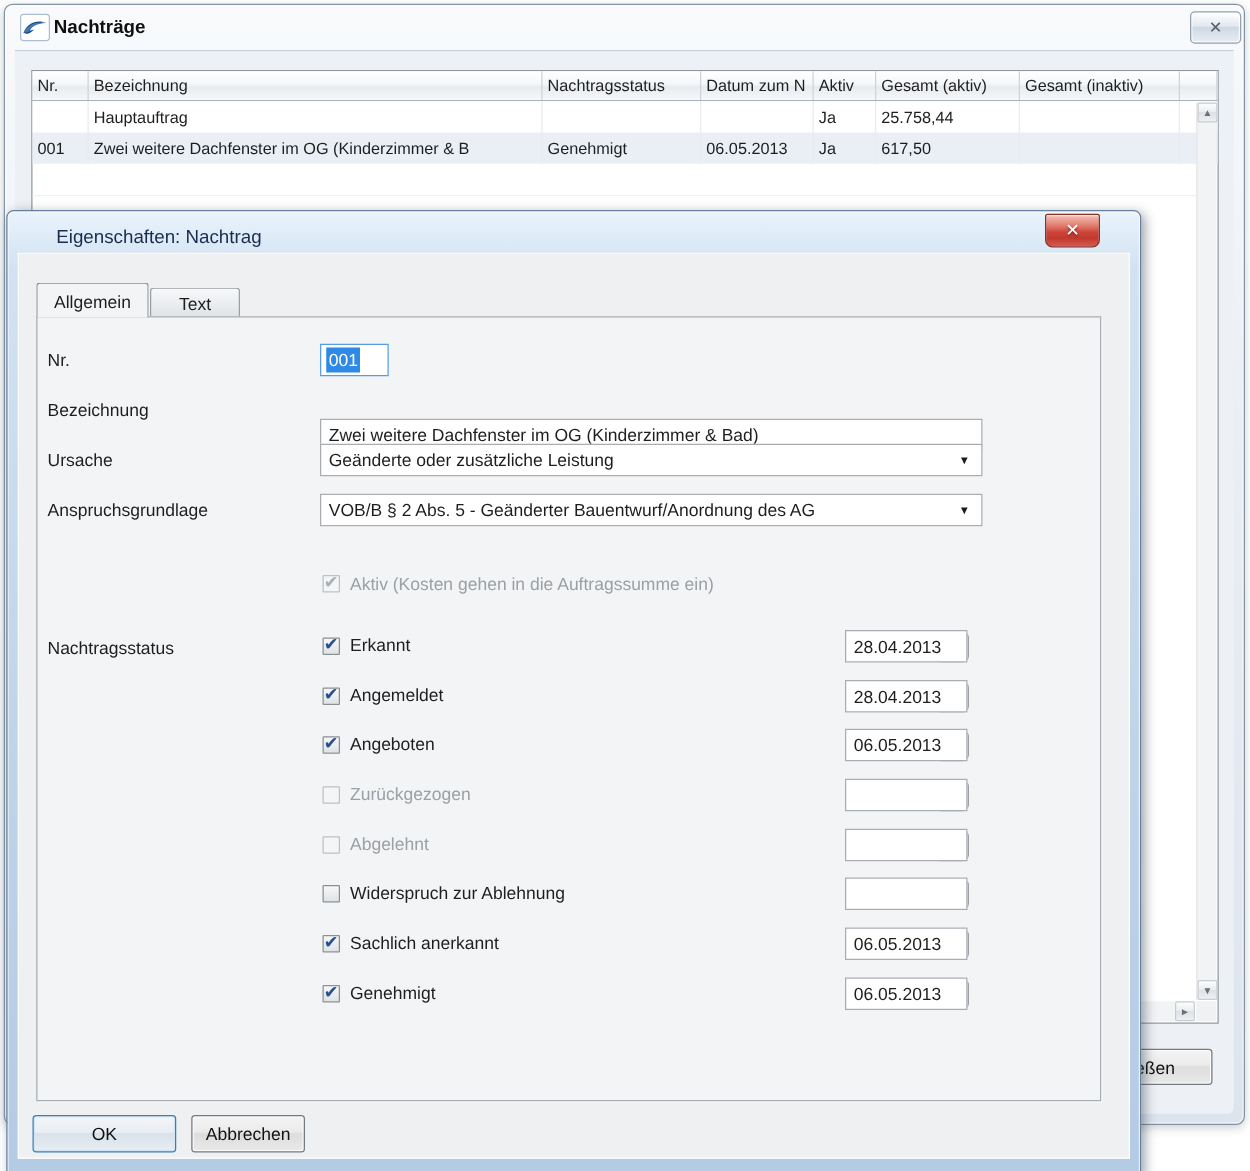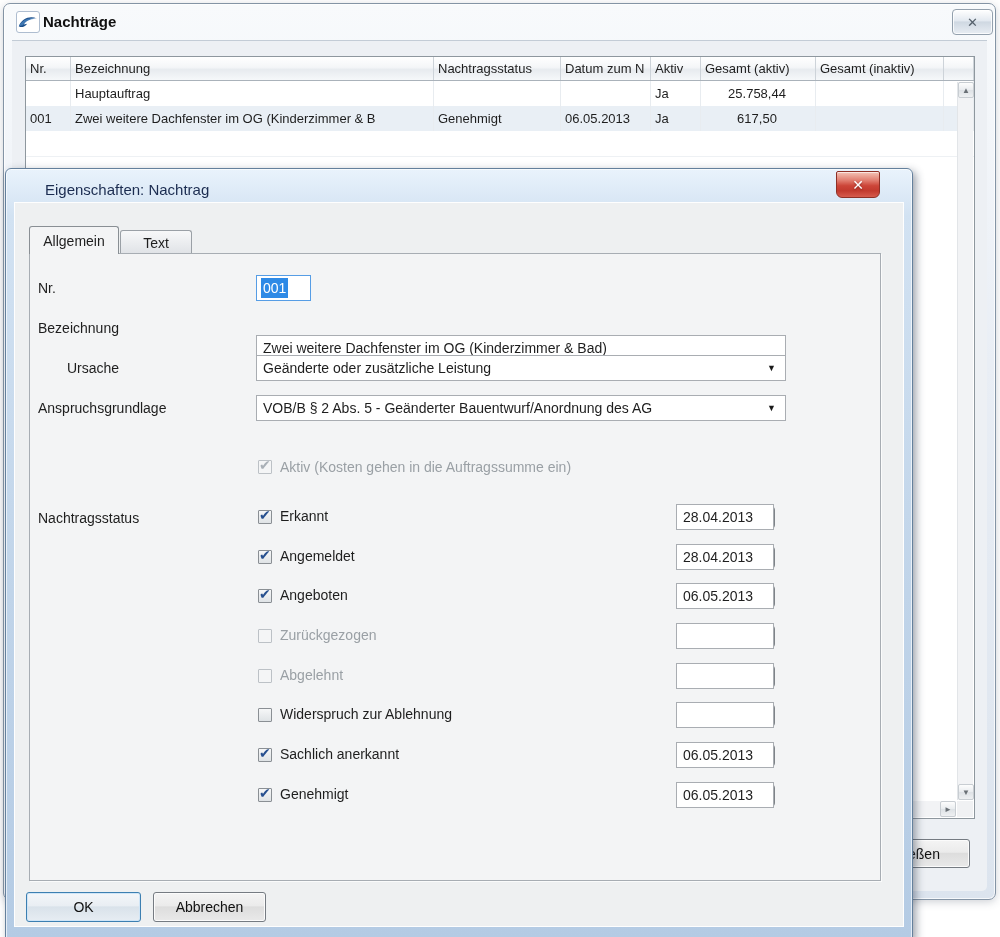--- a/index.html
+++ b/index.html
@@ -46,21 +46,21 @@
   }
   .lv-header { position:absolute; left:0; top:0; right:0; height:24px; display:flex;
     background:linear-gradient(180deg,#ffffff 0%,#f4f6f8 45%,#e7ebef 55%,#f6f8fa 100%);
     border-bottom:1px solid #aab2ba; font-size:13px; }
   .lv-header .cell { border-right:1px solid #cdd3d9; line-height:23px; padding:0 4px;
     white-space:nowrap; overflow:hidden; }
   .lv-row { position:absolute; left:0; right:0; height:25px; display:flex; font-size:13px; background:#ffffff; }
   .lv-row.alt { background:#e9eff5; }
   .lv-row .cell { border-right:1px solid #e8ecf0; line-height:25px; padding:0 4px;
     white-space:nowrap; overflow:hidden; }
-  .cell.num { text-align:center; padding-right:6px; }
+  .cell.num { text-align:left; padding-right:6px; }
   .c0{width:45px;} .c1{width:363px;} .c2{width:127px;} .c3{width:90px;}
   .c4{width:50px;} .c5{width:115px;} .c6{width:128px;} .cf{flex:1;}
   .row-sep { position:absolute; left:0; right:0; height:1px; background:#eef1f4; }
 
   
   .vscroll { position:absolute; top:25px; right:1px; width:16px; bottom:18px;
     background:#f2f3f5; border-left:1px solid #e2e5e8; }
   .hscroll { position:absolute; left:1px; bottom:1px; height:16px; right:18px; background:#f2f3f5; }
   .scroll-corner { position:absolute; right:1px; bottom:1px; width:16px; height:16px; background:#f0f1f3; }
   .scroll-btn { position:absolute; width:16px; height:16px;
@@ -147,21 +147,21 @@
     border:1px solid #7e8388; border-radius:5px;
     background:linear-gradient(180deg,#fdfdfd,#eaebec 45%,#d9dbdd 50%,#ecedee 100%);
     box-shadow:inset 0 0 0 1px rgba(255,255,255,.8);
     font-size:13px; line-height:20px; text-align:center; color:#24292e; letter-spacing:1px;
   }
 
   .dlg-btn { position:absolute; top:723px; height:30px; z-index:4; }
   .btn-ok { left:20px; width:115px;
     border:1px solid #3c7fb1; box-shadow:inset 0 0 0 1px #cfe5f7;
     background:linear-gradient(180deg,#f3f6f9 0%,#e9eef3 45%,#d9e2ea 50%,#e7edf3 100%); }
-  .btn-cancel { left:147px; width:113px; }
+  .btn-cancel { left:147px; width:91px; }
 </style>
 </head>
 <body>
 
 <div id="stage">
 
   <div class="win">
     <span class="app-icon">
       <svg width="20" height="16" viewBox="0 0 24 18">
         <path d="M1 14 C5 4, 15 1, 23 5 C16 3, 9 7, 7 12 L11 11 C8 15, 4 16, 1 14 Z" fill="#1d4f8a"></path>
@@ -241,21 +241,21 @@
     <div class="tab-panel"></div>
 
     <span class="lbl" style="top:111px;">Nr.</span>
     <div class="field focus" style="left:250px; top:106px; width:55px;">
       <span class="sel-text">001</span>
     </div>
 
     <span class="lbl" style="top:151px;">Bezeichnung</span>
     <div class="field" style="left:250px; top:146px; width:530px;margin-top:20px;">Zwei weitere Dachfenster im OG (Kinderzimmer &amp; Bad)</div>
 
-    <span class="lbl" style="top:191px;margin-left:29px;">Ursache</span>
+    <span class="lbl" style="top:191px;">Ursache</span>
     <div class="field" style="left:250px; top:186px; width:530px;">
       <span>Geänderte oder zusätzliche Leistung</span>
       <span class="combo-arrow">▼</span>
     </div>
 
     <span class="lbl" style="top:231px;">Anspruchsgrundlage</span>
     <div class="field" style="left:250px; top:226px; width:530px;">
       <span>VOB/B § 2 Abs. 5 - Geänderter Bauentwurf/Anordnung des AG</span>
       <span class="combo-arrow">▼</span>
     </div>

